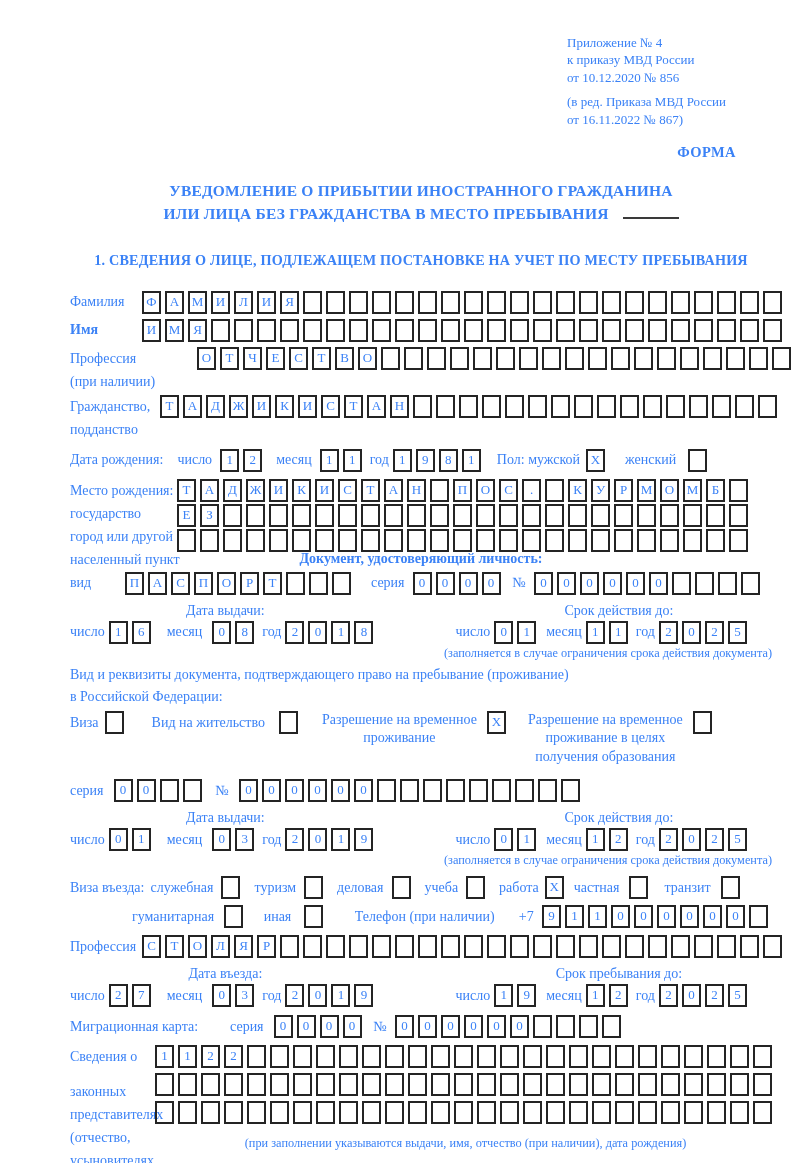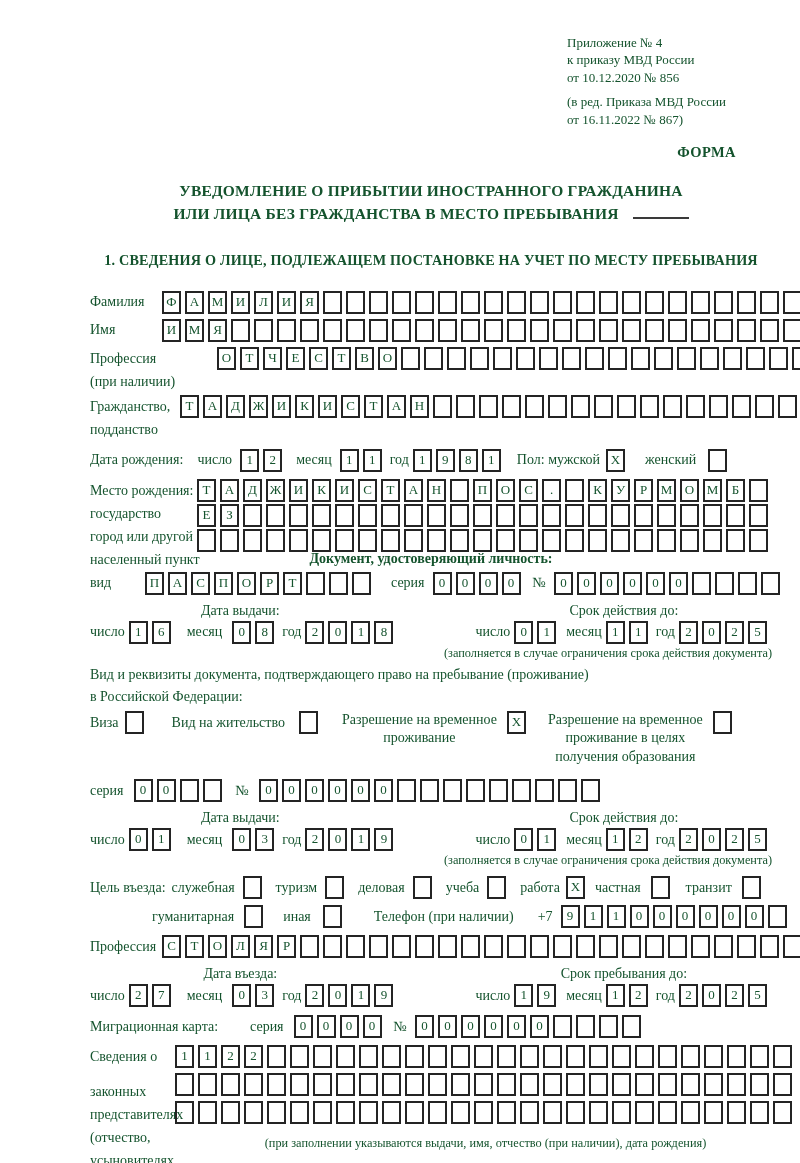--- a/index.html
+++ b/index.html
@@ -1,19 +1,19 @@
 <!DOCTYPE html>
 <html><head>
 <meta charset="utf-8">
 <style>
   * { box-sizing: border-box; }
   html,body { margin:0; padding:0; background:#ffffff; }
   .page {
-    width:800px; height:1163px; background:#fff; color:#14532d;
-    padding:34px 28px 0 90px; overflow:hidden;
+    width:800px; height:1163px; background:#fff; color:#3b82f6;
+    padding:34px 28px 0 70px; overflow:hidden;
     font-family:"Liberation Serif","DejaVu Serif",serif;
   }
   .annex { margin-left:auto; width:205px; font-size:13px; line-height:1.34; }
   .annex div { white-space:nowrap; }
   .annex .gap { margin-top:7px; }
   .form-marker { text-align:right; font-weight:bold; font-size:14.5px; margin:16px 36px 0 0; letter-spacing:.4px; }
   .title { text-align:center; font-weight:bold; font-size:15.5px; line-height:1.5; margin-top:18px; letter-spacing:.2px; }
   .uslot { display:inline-block; width:56px; border-bottom:2px solid #3a3a3a; height:.9em; margin-left:14px; }
   .sec-heading { font-weight:bold; font-size:14.2px; margin-top:26px; text-align:center; letter-spacing:.2px; }
   .row { display:flex; align-items:center; margin-top:5px; font-size:14px; }
@@ -81,21 +81,21 @@
         <span class="cell"></span>
         <span class="cell"></span>
         <span class="cell"></span>
         <span class="cell"></span>
         <span class="cell"></span>
         <span class="cell"></span>
       </span>
   </div>
 
   <div class="row">
-    <span class="nw" style="width:72px;">Имя</span>
+    <span class="nw" style="width:72px;font-weight:bold;">Имя</span>
     <span class="cells">
         <span class="cell">И</span>
         <span class="cell">М</span>
         <span class="cell">Я</span>
         <span class="cell"></span>
         <span class="cell"></span>
         <span class="cell"></span>
         <span class="cell"></span>
         <span class="cell"></span>
         <span class="cell"></span>
@@ -486,21 +486,21 @@
     <span class="cells">
         <span class="cell">2</span>
         <span class="cell">0</span>
         <span class="cell">2</span>
         <span class="cell">5</span>
       </span>
   </div>
   <div class="note" style="text-align:right;">(заполняется в случае ограничения срока действия документа)</div>
 
   <div class="row" style="margin-top:8px;">
-    <span class="nw" style="margin-right:6px;">Цель въезда:</span>
+    <span class="nw" style="margin-right:6px;">Виза въезда:</span>
     <span class="nw" style="margin-right:8px;">служебная</span>
     <span class="cells" style="margin-right:10px;">
         <span class="cell"></span>
       </span>
     <span class="nw" style="margin-right:8px;">туризм</span>
     <span class="cells" style="margin-right:10px;">
         <span class="cell"></span>
       </span>
     <span class="nw" style="margin-right:8px;">деловая</span>
     <span class="cells" style="margin-right:10px;">

